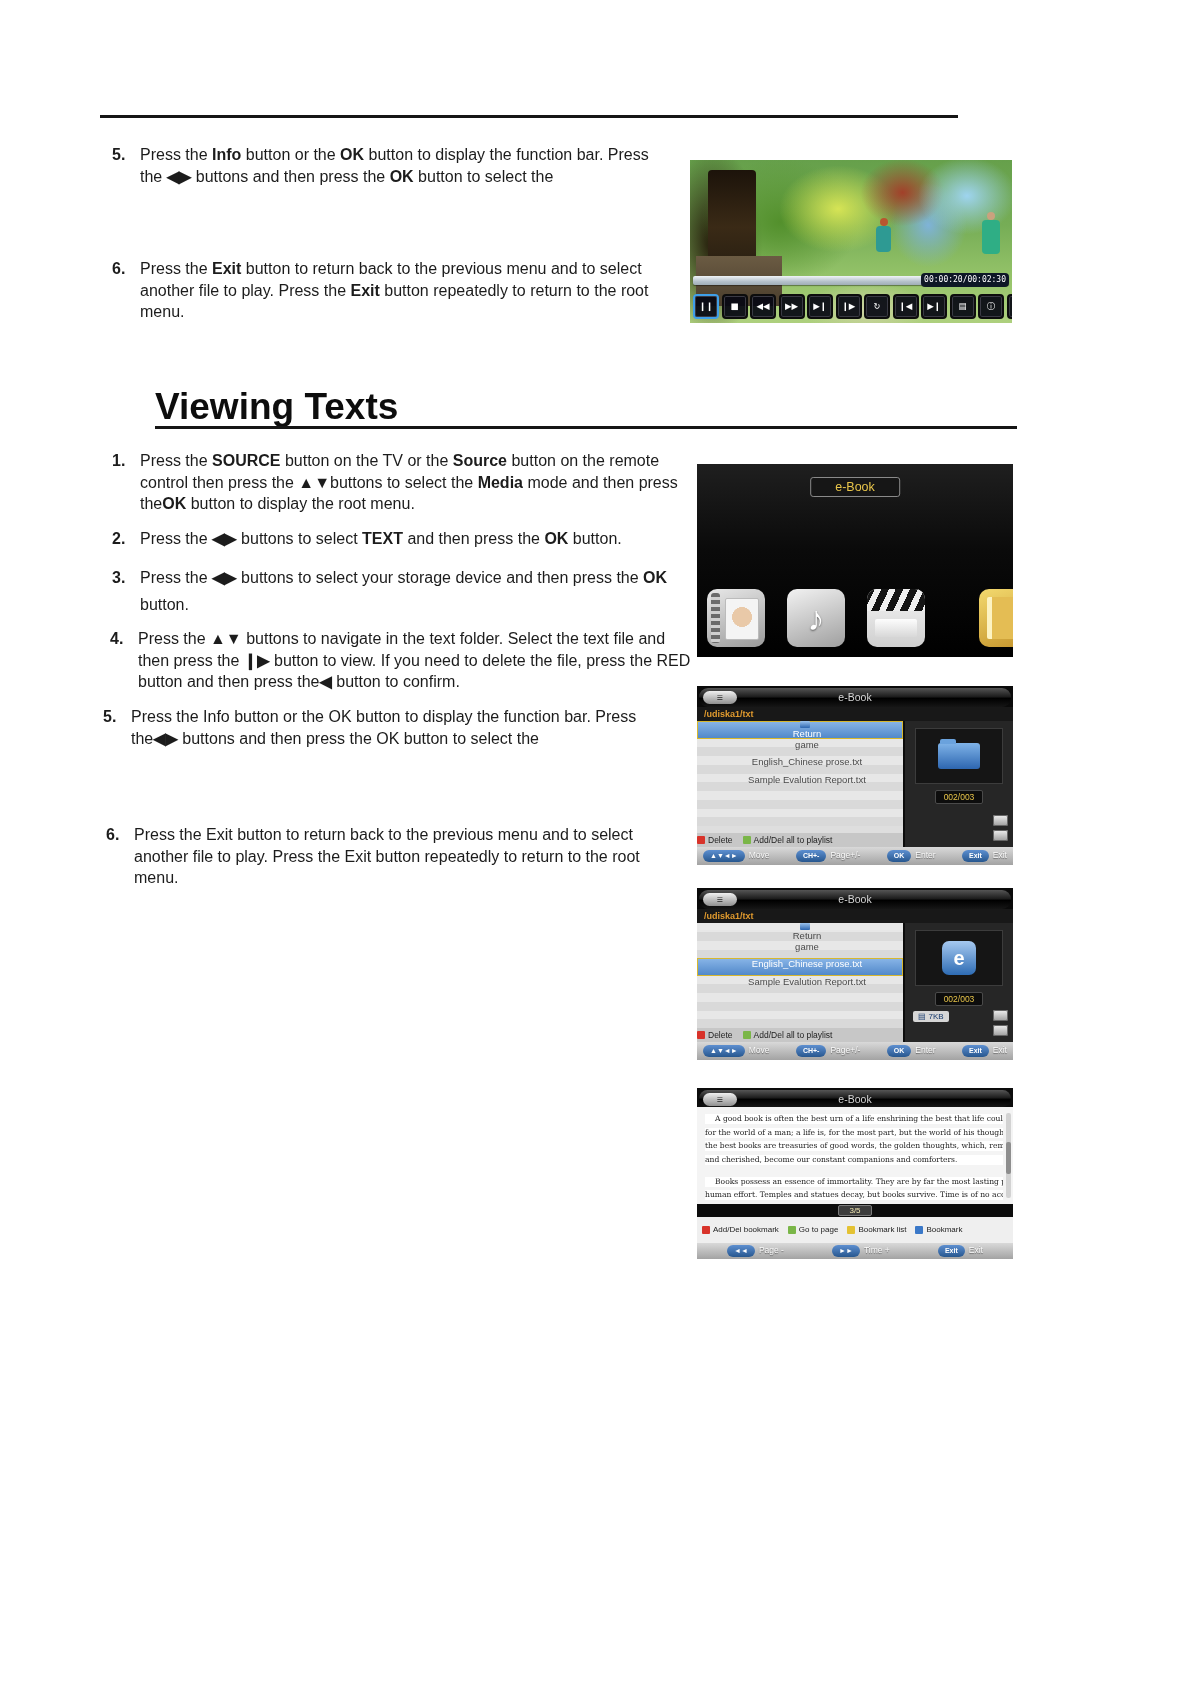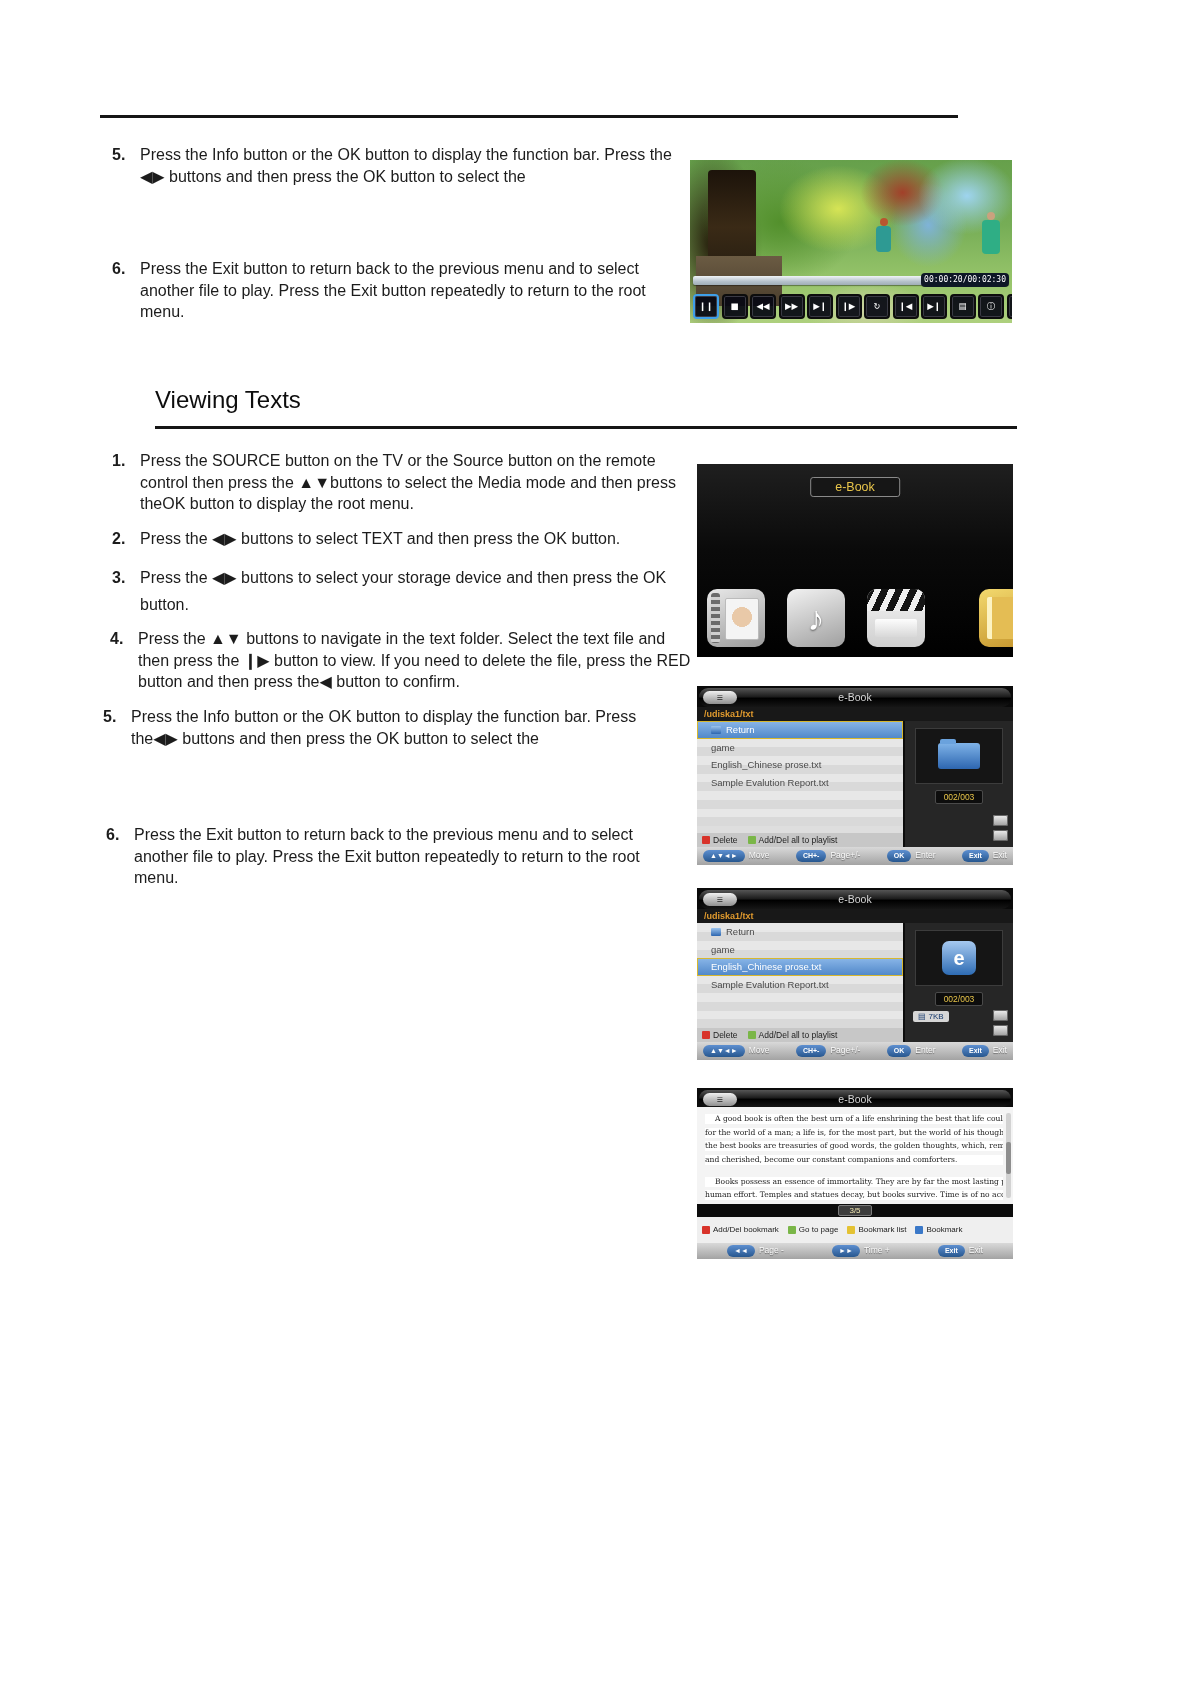--- a/index.html
+++ b/index.html
@@ -1,23 +1,23 @@
 <!DOCTYPE html>
 <html><head>
 <meta charset="utf-8">
 <style>
   html,body{margin:0;padding:0;background:#e9e9e9;}
   .page{position:relative;width:1190px;height:1684px;background:#ffffff;
         font-family:"Liberation Sans",sans-serif;color:#1c1c1c;overflow:hidden;margin:0 auto;}
-  .b{font-weight:normal;}
+  .b{font-weight:bold;}
   .rule{position:absolute;background:#151515;}
   .step{position:absolute;display:flex;font-size:16px;line-height:21.5px;}
   .step .num{font-weight:bold;flex:0 0 28px;}
   .step .txt{flex:1;}
-  .heading{position:absolute;left:155px;top:386px;font-size:24px;font-weight:normal;color:#0d0d0d;}
+  .heading{position:absolute;left:155px;top:386px;font-size:37px;font-weight:bold;color:#0d0d0d;}
   .note{position:absolute;left:90px;top:1032px;width:580px;display:flex;gap:13px;align-items:flex-start;}
   .note-icon{flex:0 0 36px;width:36px;height:36px;border:3px solid #111;border-radius:50%;
              display:flex;align-items:center;justify-content:center;}
   .note-txt{font-size:16px;line-height:21.5px;padding-top:2px;}
 
   
   .shot{position:absolute;overflow:hidden;}
 
   
   #shot-player{left:690px;top:160px;width:322px;height:163px;background:#3f6d35;}
@@ -83,28 +83,28 @@
     background:linear-gradient(180deg,#f0f0f0,#8f8f8f);display:flex;align-items:center;justify-content:center;}
   .tbar .cap span{font-size:7px;color:#222;line-height:1;}
   .tbar .ttl{position:absolute;left:0;right:0;top:0;text-align:center;color:#d6d6d6;
     font-size:10.5px;line-height:19px;}
   .pathbar{height:14px;background:#181818;color:#e09a2e;font-size:9px;font-weight:bold;
     line-height:14px;padding-left:7px;}
   .bbody{flex:1;display:flex;min-height:0;}
   .bleft{width:206px;display:flex;flex-direction:column;background:#dedede;}
   .rows{flex:1;}
   .row{height:17.5px;display:flex;align-items:center;padding-left:14px;font-size:9.5px;
-    color:#4a4a4a;background:linear-gradient(180deg,#e7e7e7 0 50%,#d9d9d9 50%);}
+    color:#4a4a4a;background:linear-gradient(180deg,#e7e7e7 0 50%,#d9d9d9 50%);flex-direction:column;}
   .row .ric{display:none;}
   .row.return-row .ric{display:inline-block;width:10px;height:8px;margin-right:5px;border-radius:1px;
     background:linear-gradient(180deg,#9cc4ee,#2d66b0);}
   .row.selected{background:linear-gradient(180deg,#8ab6e8,#4e86c8);color:#fff;
     box-shadow:inset 0 0 0 1px #d7b72e;}
   .legendbar{height:14px;background:#c7c7c7;display:flex;align-items:center;gap:10px;
-    padding-left:5px;font-size:8.5px;color:#222;}
+    font-size:8.5px;color:#222;}
   .lg{display:flex;align-items:center;gap:3px;}
   .sw{width:8px;height:8px;border-radius:1px;display:inline-block;}
   .bright{flex:1;background:#262626;border-left:2px solid #0c0c0c;position:relative;
     display:flex;flex-direction:column;align-items:center;}
   .preview{width:86px;height:54px;margin-top:7px;background:#151515;border:1px solid #3c3c3c;
     display:flex;align-items:center;justify-content:center;position:relative;}
   .folder-ico{width:42px;height:26px;border-radius:3px;background:linear-gradient(180deg,#7fb3e8,#2d66b0);position:relative;}
   .folder-ico::before{content:"";position:absolute;left:2px;top:-4px;width:16px;height:5px;
     border-radius:2px 2px 0 0;background:#6aa2dd;}
   .e-ico{width:34px;height:34px;border-radius:7px;background:linear-gradient(180deg,#a6c9f0,#2e6cb4);

